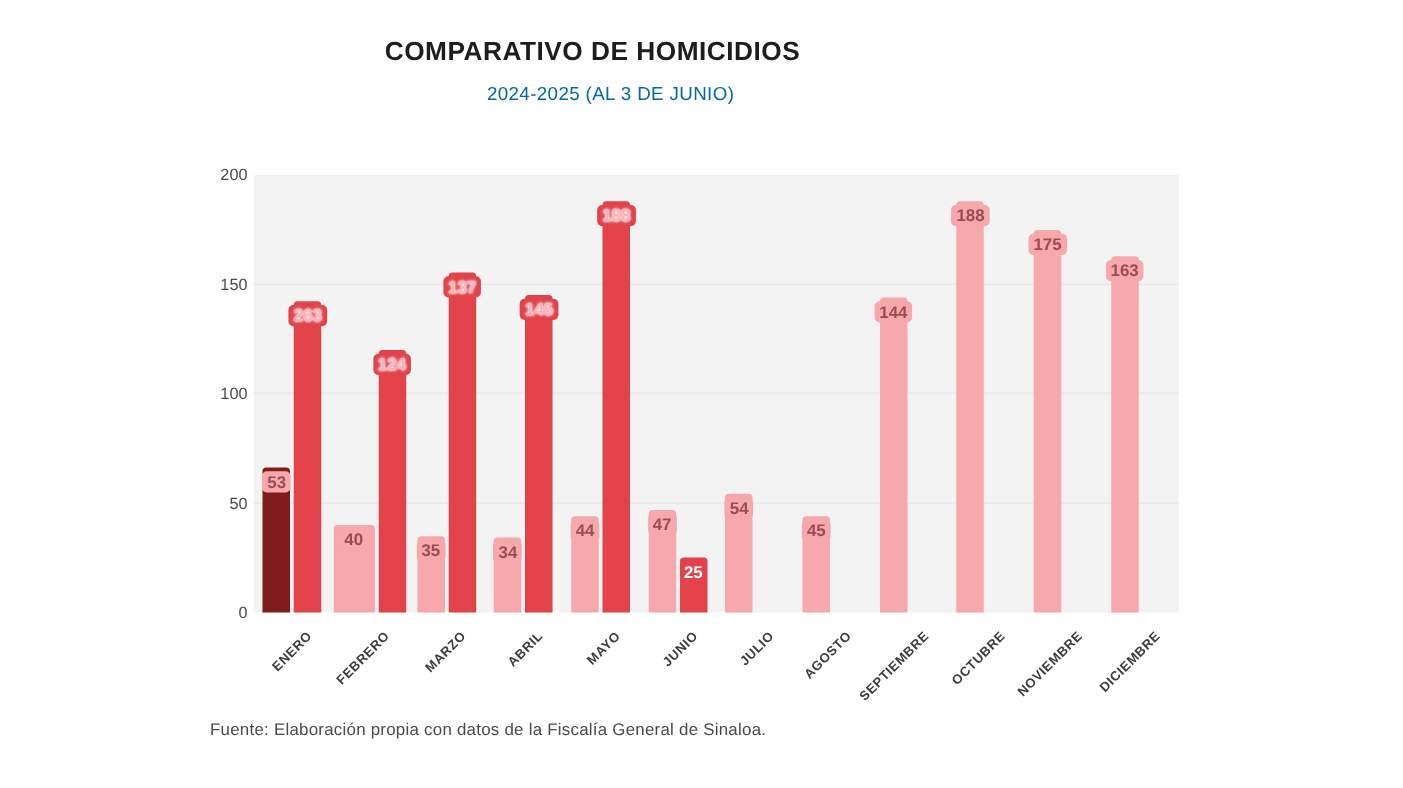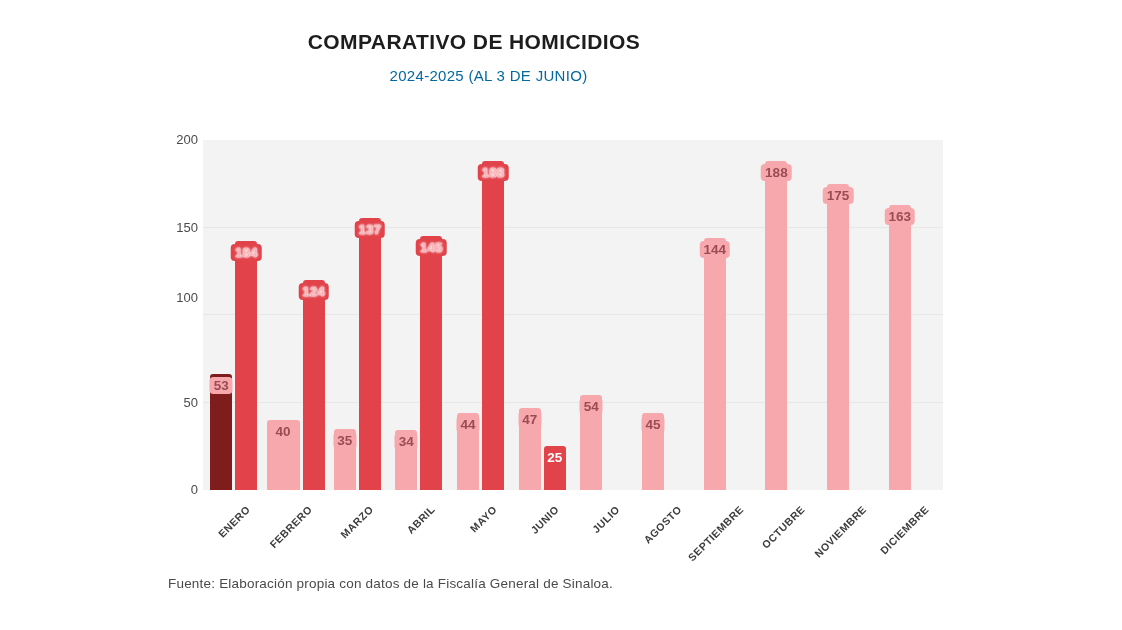--- a/index.html
+++ b/index.html
@@ -45,36 +45,36 @@
 <body>
 
 <div class="titles">
   <div class="title">COMPARATIVO DE HOMICIDIOS</div>
   <div class="period">2024-2025 (AL 3 DE JUNIO)</div>
 </div>
 
 <div class="y-axis">
     <div class="y-tick" style="bottom: -7px;">0</div>
     <div class="y-tick" style="bottom: 80.5px;">50</div>
-    <div class="y-tick" style="bottom: 185px;">100</div>
+    <div class="y-tick" style="bottom: 168px;">100</div>
     <div class="y-tick" style="bottom: 255.5px;">150</div>
     <div class="y-tick" style="bottom: 343px;">200</div>
   </div>
 
 <div class="plot" style="background: rgb(243, 243, 243);">
     <div class="gridline" style="border-top-color: rgb(231, 231, 231); bottom: 262.5px;"></div>
     <div class="gridline" style="border-top-color: rgb(231, 231, 231); bottom: 175px;"></div>
     <div class="gridline" style="border-top-color: rgb(231, 231, 231); bottom: 87.5px;"></div>
   <div class="bars-row">
       <div class="bar-group">
         <div class="bar" style="height: 116px; background: #7f1d1d;">
           <div class="bar-label label-2024" style="background: rgb(247, 168, 173); color: rgb(156, 75, 82);">53</div>
         </div>
         <div class="bar" style="height: 249px; background: rgb(226, 67, 75);">
-          <div class="bar-label label-2025" style="background: rgb(226, 67, 75); color: rgb(247, 179, 183);">184</div>
+          <div class="bar-label label-2025" style="background: rgb(226, 67, 75); color: rgb(247, 179, 183);">263</div>
         </div>
       </div>
       <div class="bar-group">
         <div class="bar" style="height: 70px; background: rgb(247, 168, 173); padding-left: 11px;">
           <div class="bar-label label-2024" style="background: rgb(247, 168, 173); color: rgb(156, 75, 82);">40</div>
         </div>
         <div class="bar" style="height: 210px; background: rgb(226, 67, 75);">
           <div class="bar-label label-2025" style="background: rgb(226, 67, 75); color: rgb(247, 179, 183);">124</div>
         </div>
       </div>

